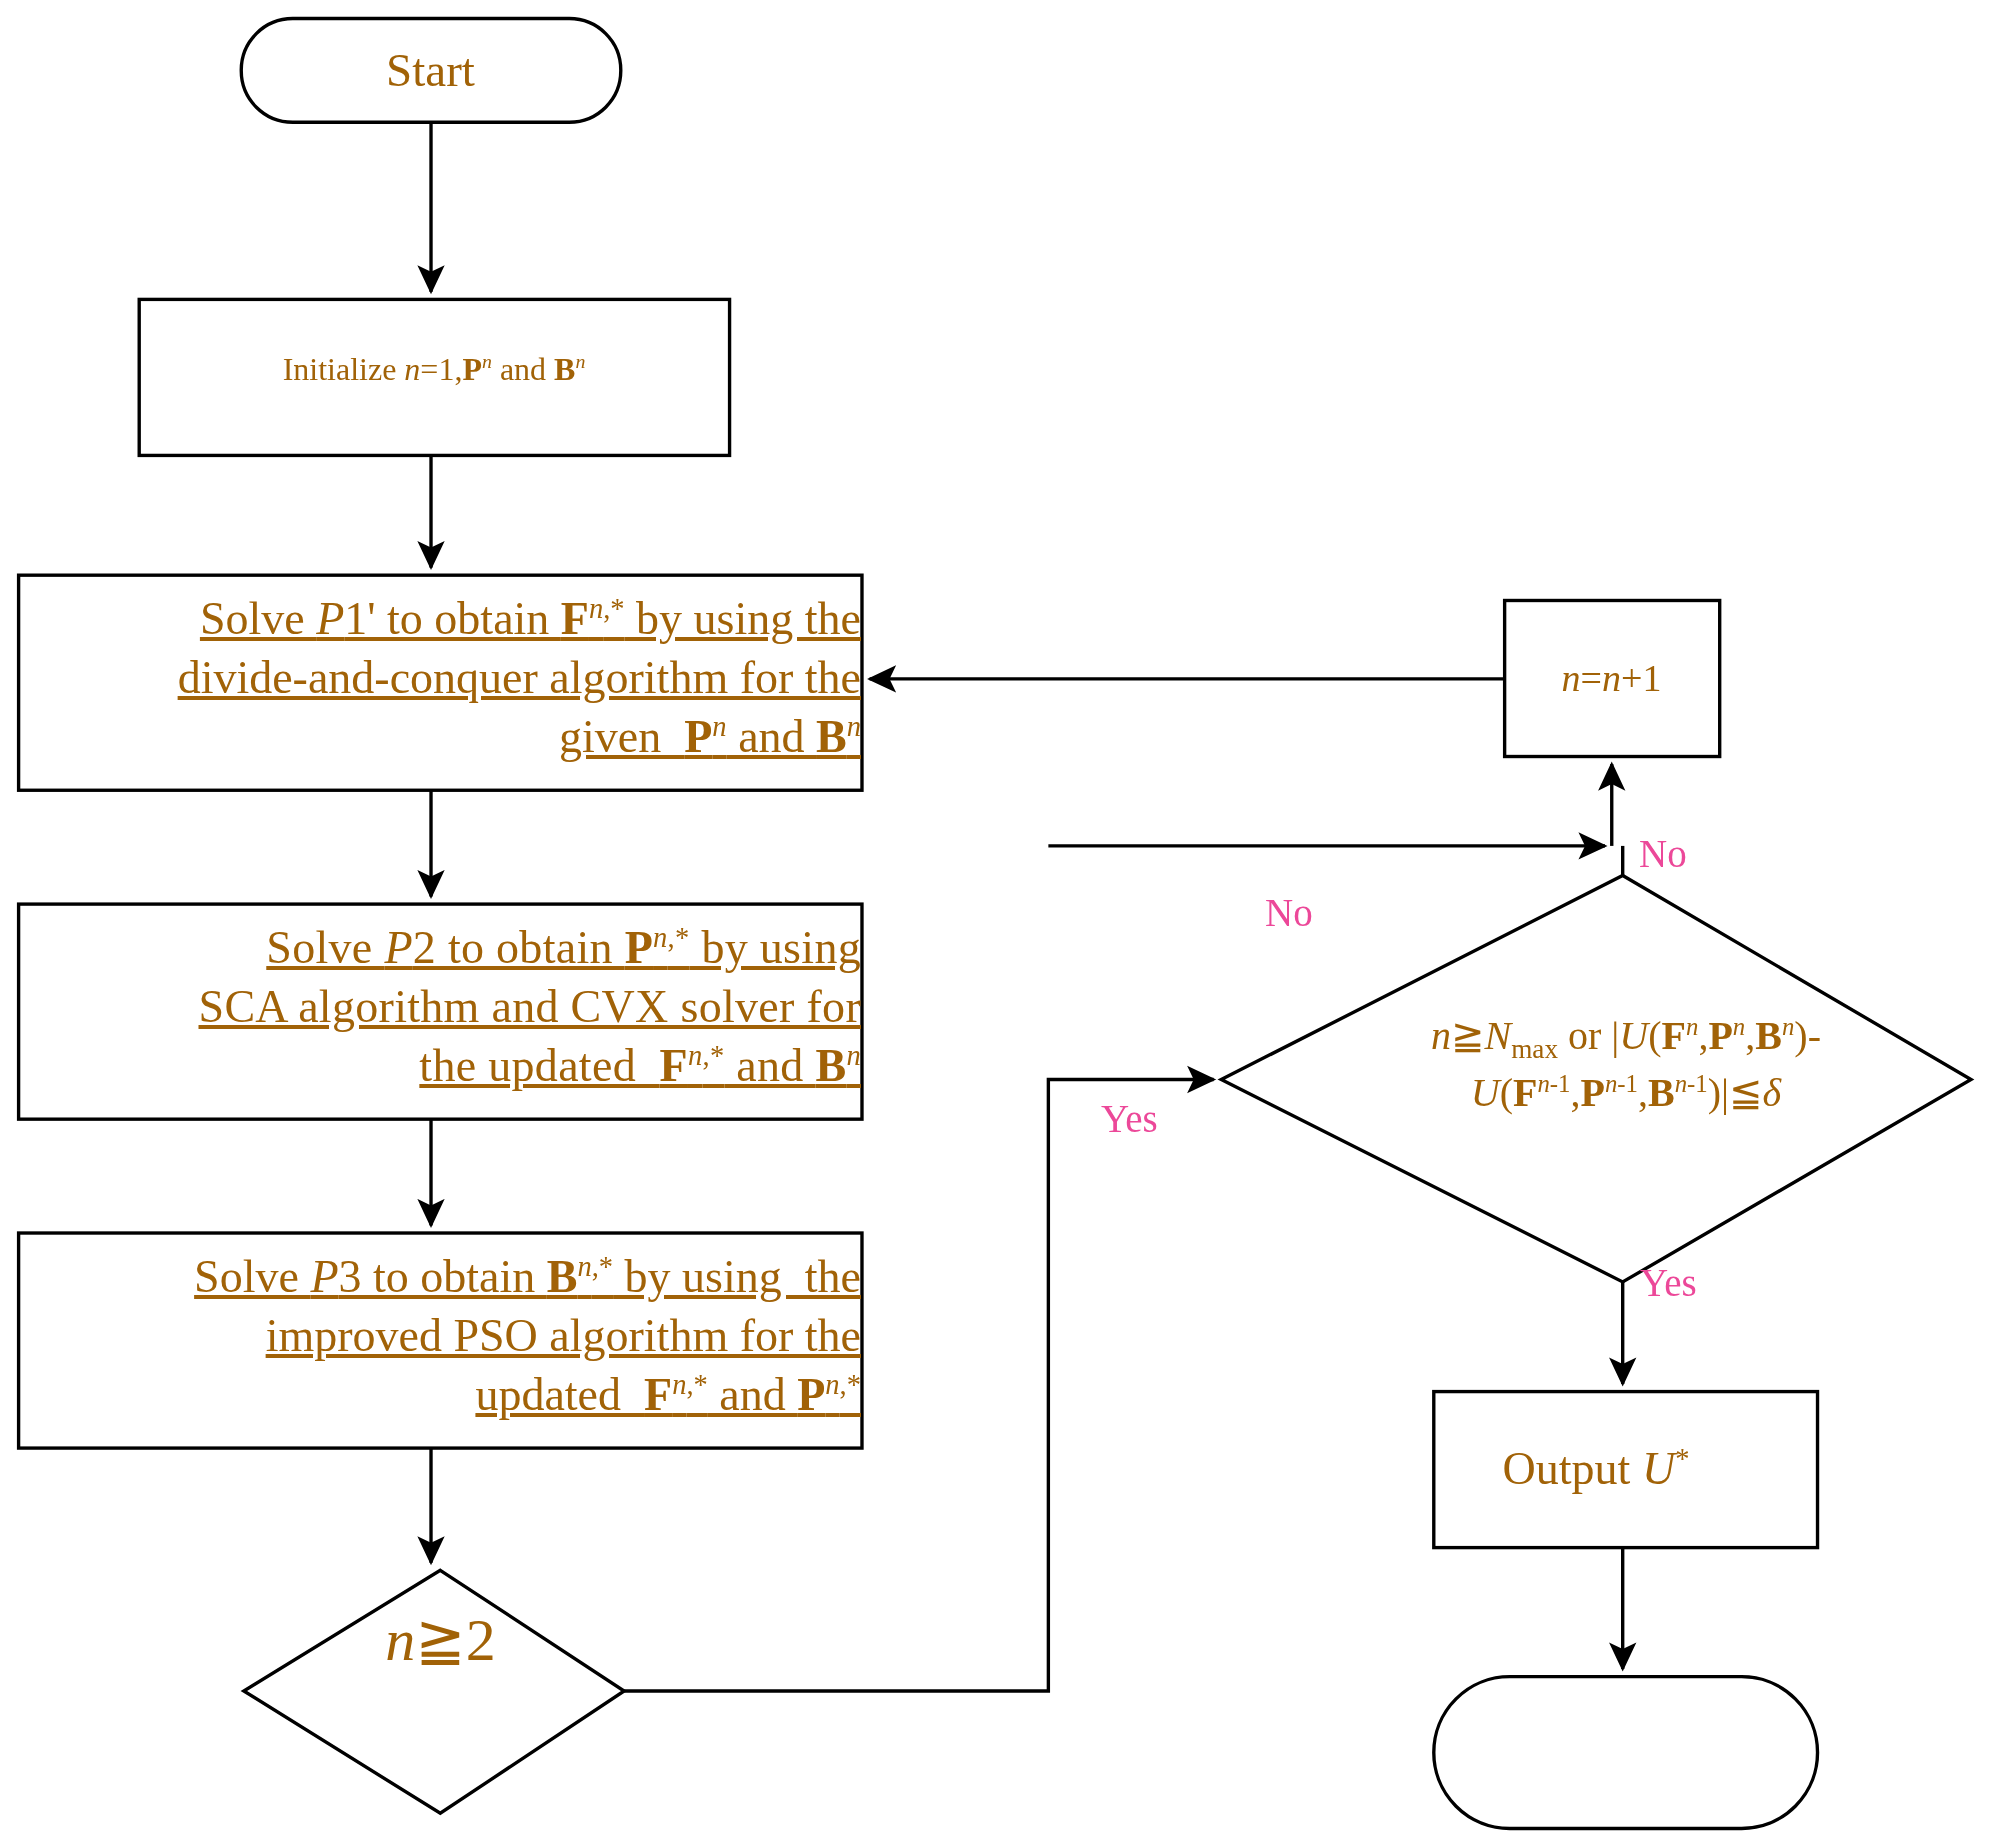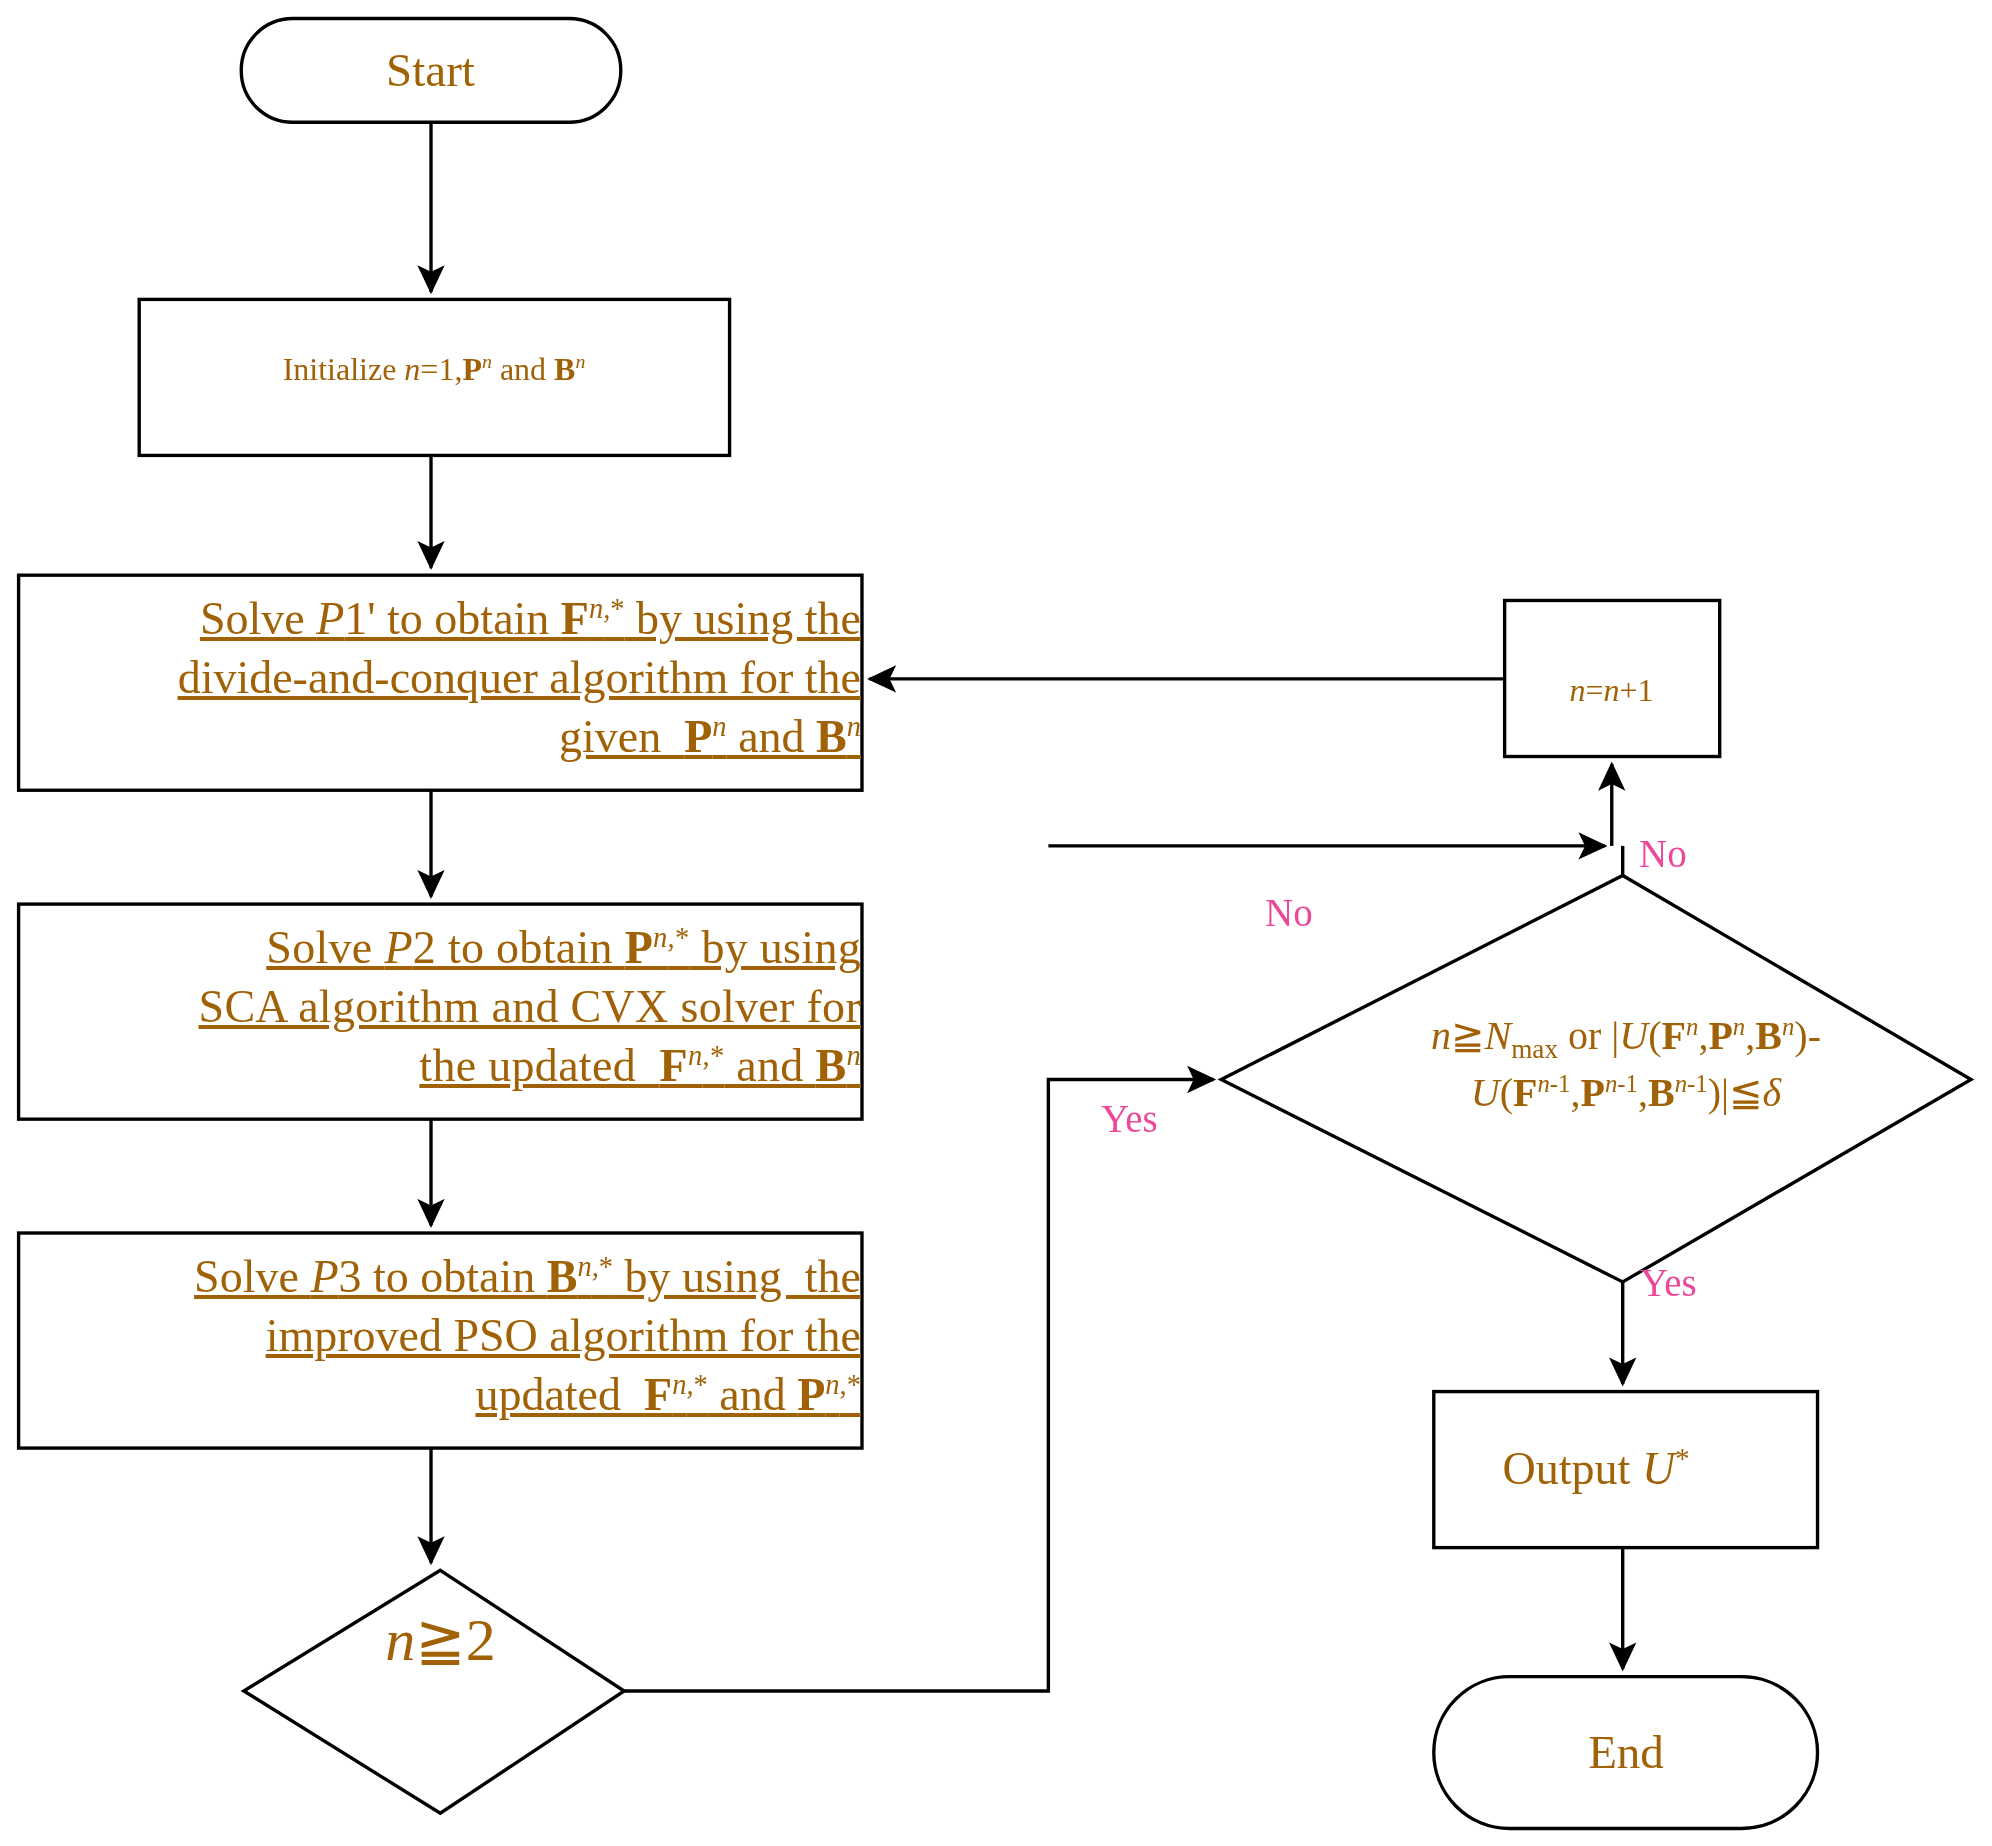--- a/index.html
+++ b/index.html
@@ -114,25 +114,24 @@
   <div class="node-text left" style="left:35px; top:590px; width:826px; font-size:46px;">Solve <span class="cal">P</span>1' to obtain <b class="bf">F</b><sup class="sp"><i class="mi">n</i>,*</sup> by using the<br>divide-and-conquer algorithm for the<br>given&nbsp; <b class="bf">P</b><sup class="sp"><i class="mi">n</i></sup> and <b class="bf">B</b><sup class="sp"><i class="mi">n</i></sup></div>
 
   <div class="node-text left" style="left:35px; top:919px; width:826px; font-size:46px; letter-spacing:0.3px;">Solve&nbsp;<span class="cal">P</span>2 to obtain&nbsp;<b class="bf">P</b><sup class="sp"><i class="mi">n</i>,*</sup> by using<br>SCA algorithm and CVX solver for<br>the updated&nbsp; <b class="bf">F</b><sup class="sp"><i class="mi">n</i>,*</sup> and <b class="bf">B</b><sup class="sp"><i class="mi">n</i></sup></div>
 
   <div class="node-text left" style="left:35px; top:1248px; width:826px; font-size:46px;">Solve <span class="cal">P</span>3 to obtain <b class="bf">B</b><sup class="sp"><i class="mi">n</i>,*</sup> by using&nbsp; the<br>improved PSO algorithm for the<br>updated&nbsp; <b class="bf">F</b><sup class="sp"><i class="mi">n</i>,*</sup> and <b class="bf">P</b><sup class="sp"><i class="mi">n</i>,*</sup></div>
 
   <div class="node-text center" style="left:297px; top:1602px; width:287px; font-size:60px;"><i class="mi">n</i>≧2</div>
 
   <div class="node-text center" style="left:1280px; top:1010px; width:692px; font-size:40px; line-height:1.3;"><i class="mi">n</i>≧<i class="mi">N</i><sub style="font-size:0.68em;">max</sub> or |<i class="mi">U</i>(<b class="bf">F</b><sup class="sp"><i class="mi">n</i></sup>,<b class="bf">P</b><sup class="sp"><i class="mi">n</i></sup>,<b class="bf">B</b><sup class="sp"><i class="mi">n</i></sup>)-<br><i class="mi">U</i>(<b class="bf">F</b><sup class="sp"><i class="mi">n</i>-1</sup>,<b class="bf">P</b><sup class="sp"><i class="mi">n</i>-1</sup>,<b class="bf">B</b><sup class="sp"><i class="mi">n</i>-1</sup>)|≦<i class="mi">δ</i></div>
 
-  <div class="node-text center" style="left:1504px; top:654px; width:215px; font-size:32px;margin-top:16px;"><i class="mi">n</i>=<i class="mi">n</i>+1</div>
+  <div class="node-text center" style="left:1504px; top:654px; width:215px; font-size:38px;"><i class="mi">n</i>=<i class="mi">n</i>+1</div>
 
   <div class="node-text center" style="left:1434px; top:1440px; width:324px; font-size:46px;">Output <i class="mi">U</i><sup class="sp">*</sup></div>
 
-  <div class="node-text center" style="left:1434px; top:1722px; width:384px; font-size:47px;">End</div>
 
   <div class="edge-label" style="left:1639px; top:831px;">No</div>
 
   <div class="edge-label" style="left:1265px; top:890px;">No</div>
 
   <div class="edge-label" style="left:1101px; top:1096px;">Yes</div>
 
   <div class="edge-label" style="left:1640px; top:1260px;">Yes</div>
 
 </div>

